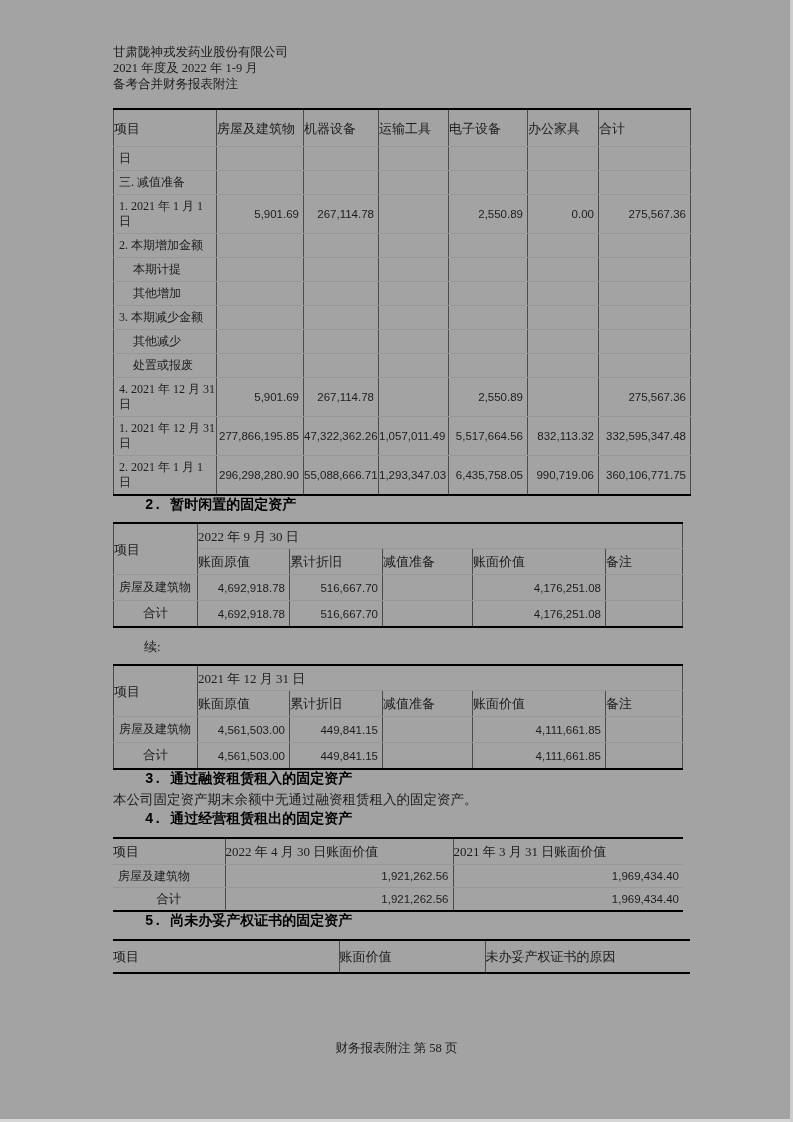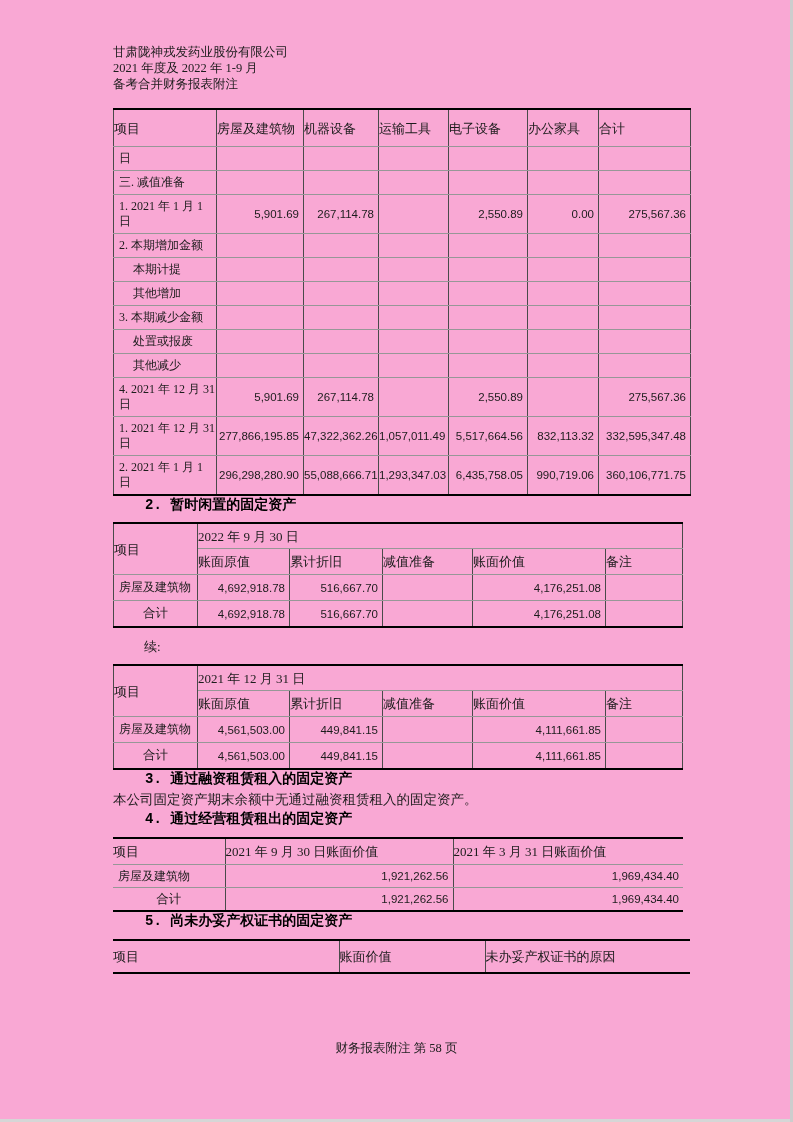--- a/index.html
+++ b/index.html
@@ -1,19 +1,19 @@
 <!DOCTYPE html>
 <html><head>
 <meta charset="utf-8">
 <style>
   html,body { margin:0; padding:0; background:#ffffff; }
   .page {
     position:relative;
     width:793px; height:1122px;
-    background:#f9a8d4;
+    background:#a3a3a3;
     box-sizing:border-box;
     padding:44px 103px 0 113px;
     font-family:"Liberation Serif","DejaVu Serif",serif;
     color:#1c1c1c;
     overflow:hidden;
   }
   
   .page::after{ content:''; position:absolute; top:0; right:0; bottom:0; width:3px; background:#cdcdcd; }
   .page::before{ content:''; position:absolute; left:0; right:0; bottom:0; height:3px; background:#d6d6d6; }
 
@@ -160,30 +160,30 @@
         <tr class="single">
           <td class="label">3. 本期减少金额</td>
           <td class="num"></td>
           <td class="num"></td>
           <td class="num"></td>
           <td class="num"></td>
           <td class="num"></td>
           <td class="num"></td>
         </tr>
         <tr class="single">
+          <td class="label indent-1">其他减少</td>
+          <td class="num"></td>
+          <td class="num"></td>
+          <td class="num"></td>
+          <td class="num"></td>
+          <td class="num"></td>
+          <td class="num"></td>
+        </tr>
+        <tr class="single">
           <td class="label indent-1">处置或报废</td>
-          <td class="num"></td>
-          <td class="num"></td>
-          <td class="num"></td>
-          <td class="num"></td>
-          <td class="num"></td>
-          <td class="num"></td>
-        </tr>
-        <tr class="single">
-          <td class="label indent-1">其他减少</td>
           <td class="num"></td>
           <td class="num"></td>
           <td class="num"></td>
           <td class="num"></td>
           <td class="num"></td>
           <td class="num"></td>
         </tr>
         <tr class="tall">
           <td class="label">4. 2021 年 12 月 31 日</td>
           <td class="num">5,901.69</td>
@@ -309,21 +309,21 @@
 
   <table id="t4" class="no-outer">
     <colgroup>
       <col style="width:112px">
         <col style="width:228px">
         <col style="width:230px">
     </colgroup>
     <thead>
         <tr>
           <th>项目</th>
-          <th>2021 年 9 月 30 日账面价值</th>
+          <th>2022 年 4 月 30 日账面价值</th>
           <th>2021 年 3 月 31 日账面价值</th>
         </tr>
       </thead>
     <tbody>
         <tr>
           <td class="label">房屋及建筑物</td>
           <td class="num">1,921,262.56</td>
           <td class="num">1,969,434.40</td>
         </tr>
         <tr>

